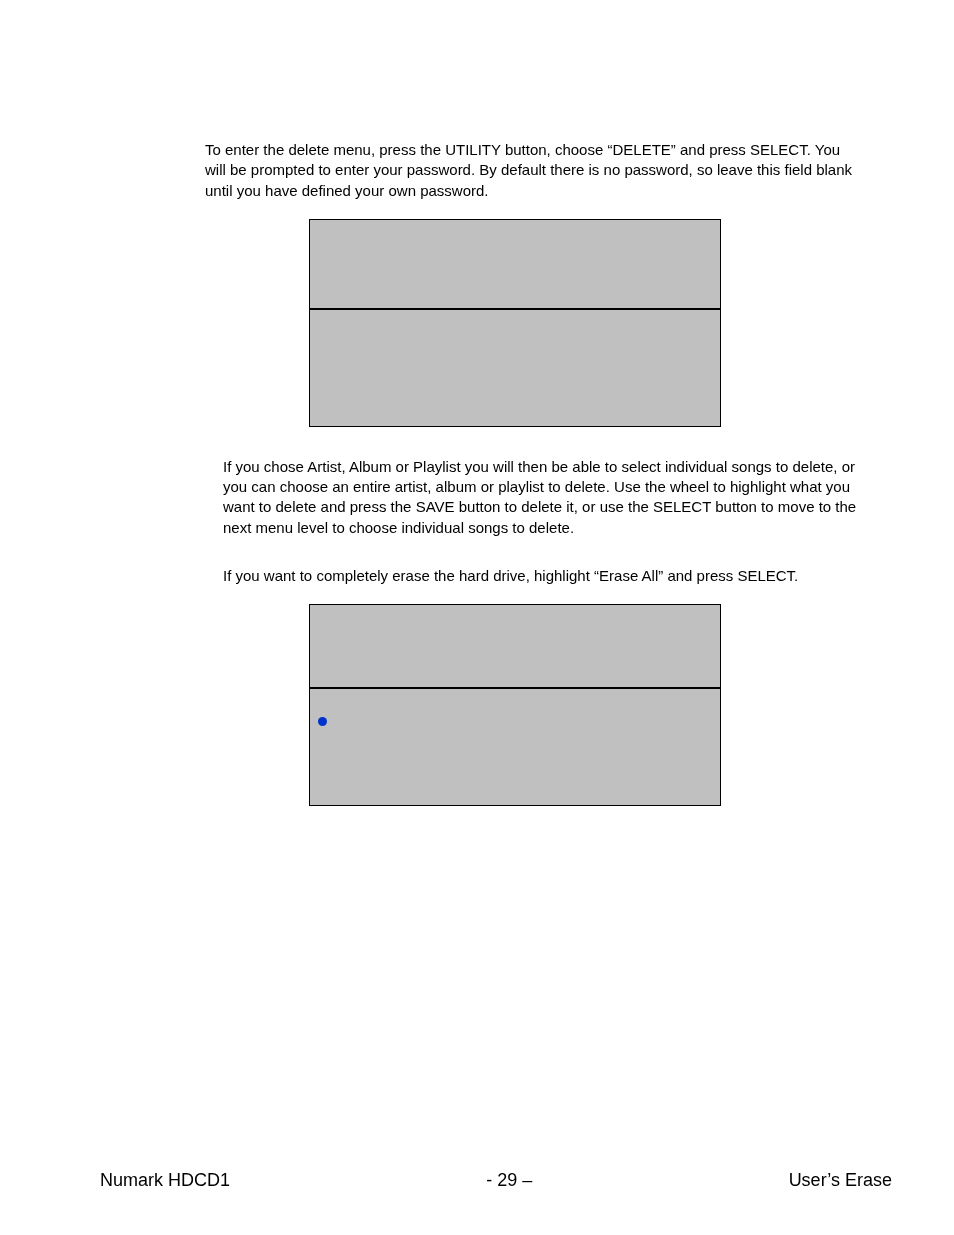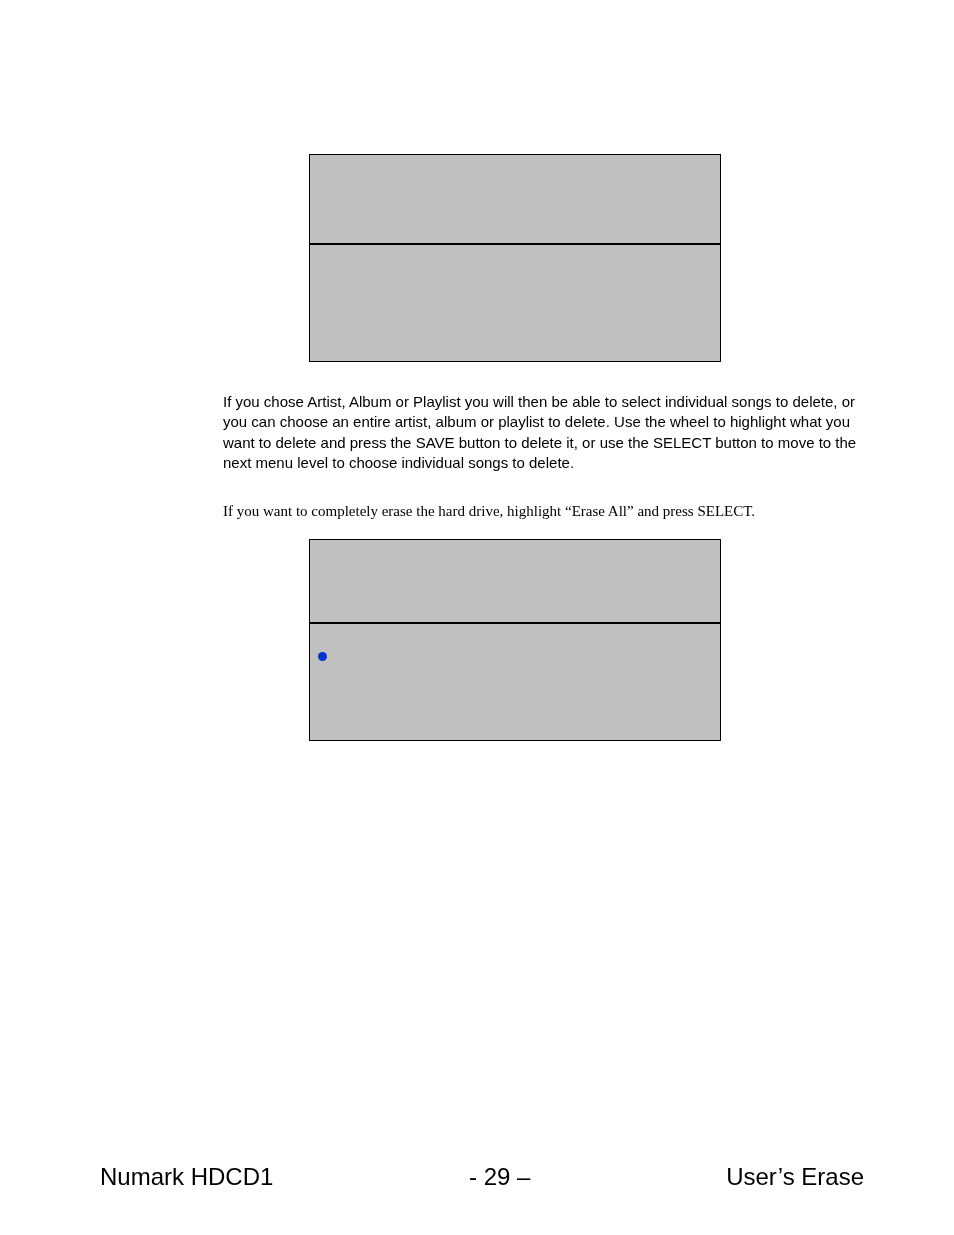--- a/index.html
+++ b/index.html
@@ -51,43 +51,44 @@
       height: 9px;
       border-radius: 50%;
       background: #0033cc;
       display: inline-block;
     }
     .footer {
       position: absolute;
       bottom: 44px;
       left: 0;
       width: 100%;
-      padding: 0 90px 0 100px;
+      padding: 0 62px 0 100px;
       display: flex;
       justify-content: space-between;
-      font-size: 24px;
+      font-size: 18px;
     }
     .footer span {
       white-space: nowrap;
     }
   </style>
 </head>
 <body>
 
 <div class="page">
+  <div class="paragraph">To enter the delete menu, press the UTILITY button, choose “DELETE” and press SELECT.  You will be prompted to enter your password.  By default there is no password, so leave this field blank until you have defined your own password.</div>
 
   <div class="image-box-group">
     <div class="image-box"></div>
     <div class="image-box image-box-tall"></div>
   </div>
 
 
   <div class="paragraph indent" style="margin-top:28px;">If you chose Artist, Album or Playlist you will then be able to select individual songs to delete, or you can choose an entire artist, album or playlist to delete.  Use the wheel to highlight what you want to delete and press the SAVE button to delete it, or use the SELECT button to move to the next menu level to choose individual songs to delete.</div>
 
-  <div class="paragraph indent" style="margin-top:28px;font-family:Liberation Serif, serif;">If you want to completely erase the hard drive, highlight “Erase All” and press SELECT.</div>
+  <div class="paragraph indent" style="margin-top:28px;">If you want to completely erase the hard drive, highlight “Erase All” and press SELECT.</div>
 
   <div class="image-box-group">
     <div class="image-box" style="height:84px;"></div>
     <div class="image-box image-box-tall">
       <span class="bullet"></span>
     </div>
   </div>
 </div>
 
 <div class="footer">

